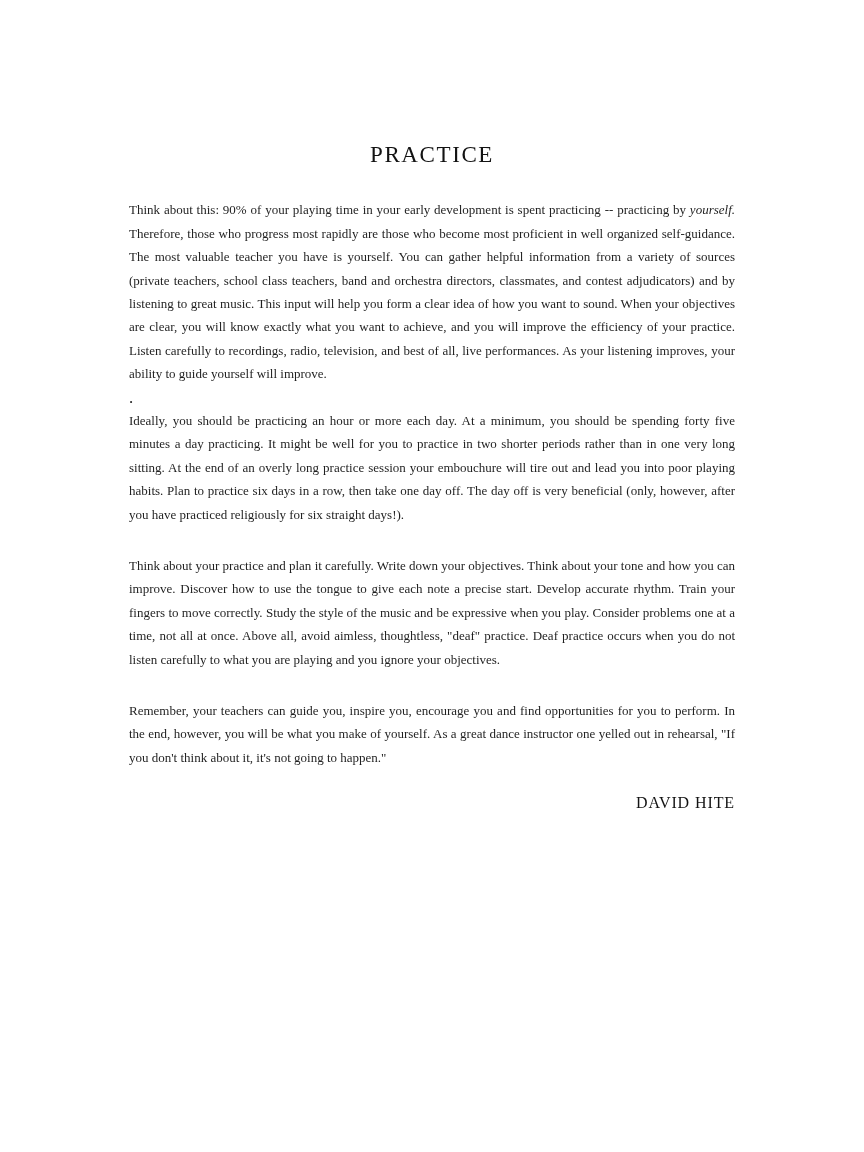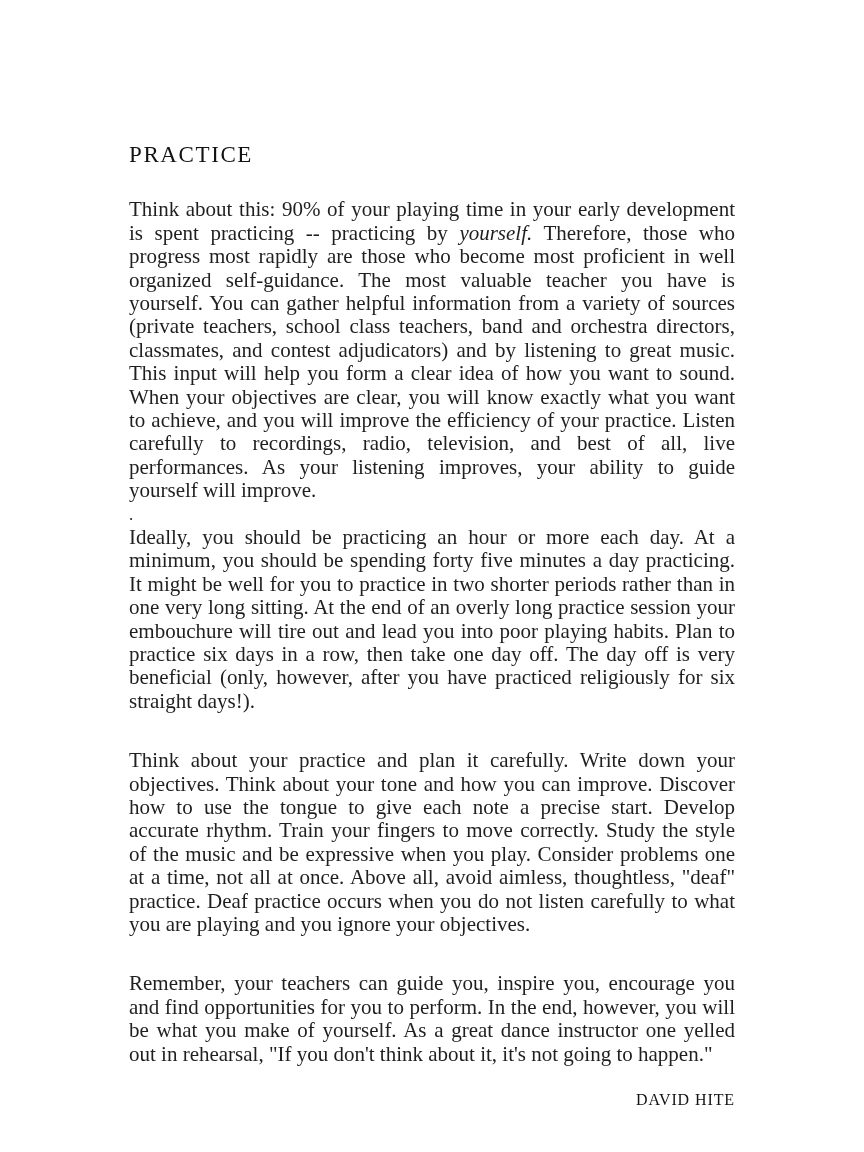--- a/index.html
+++ b/index.html
@@ -18,42 +18,43 @@
     color: #1c1c1c;
     -webkit-font-smoothing: antialiased;
   }
   .content {
     position: absolute;
     left: 129px;
     top: 0;
     width: 606px;
   }
   .doc-title {
+    text-align: center;
     font-size: 23px;
     letter-spacing: 1.6px;
     color: #131313;
     margin: 0;
     padding-top: 142px;
     font-weight: normal;
     line-height: 1.1;
   }
   .body-block {
     margin-top: 31px;
   }
   p.para {
     margin: 0 0 0 0;
-    font-size: 21px;
+    font-size: 13px;
     line-height: 23.4px;
     text-align: justify;
     text-justify: inter-word;
     color: #1f1f1f;
     hyphens: none;
   }
   p.para.gap {
-    margin-top: 36px;
+    margin-top: 28px;
   }
   p.para.gap-small {
     margin-top: 0px;
   }
   .lone-dot {
     font-size: 16.7px;
     line-height: 23.4px;
     color: #1f1f1f;
     text-align: left;
     margin: 0;

